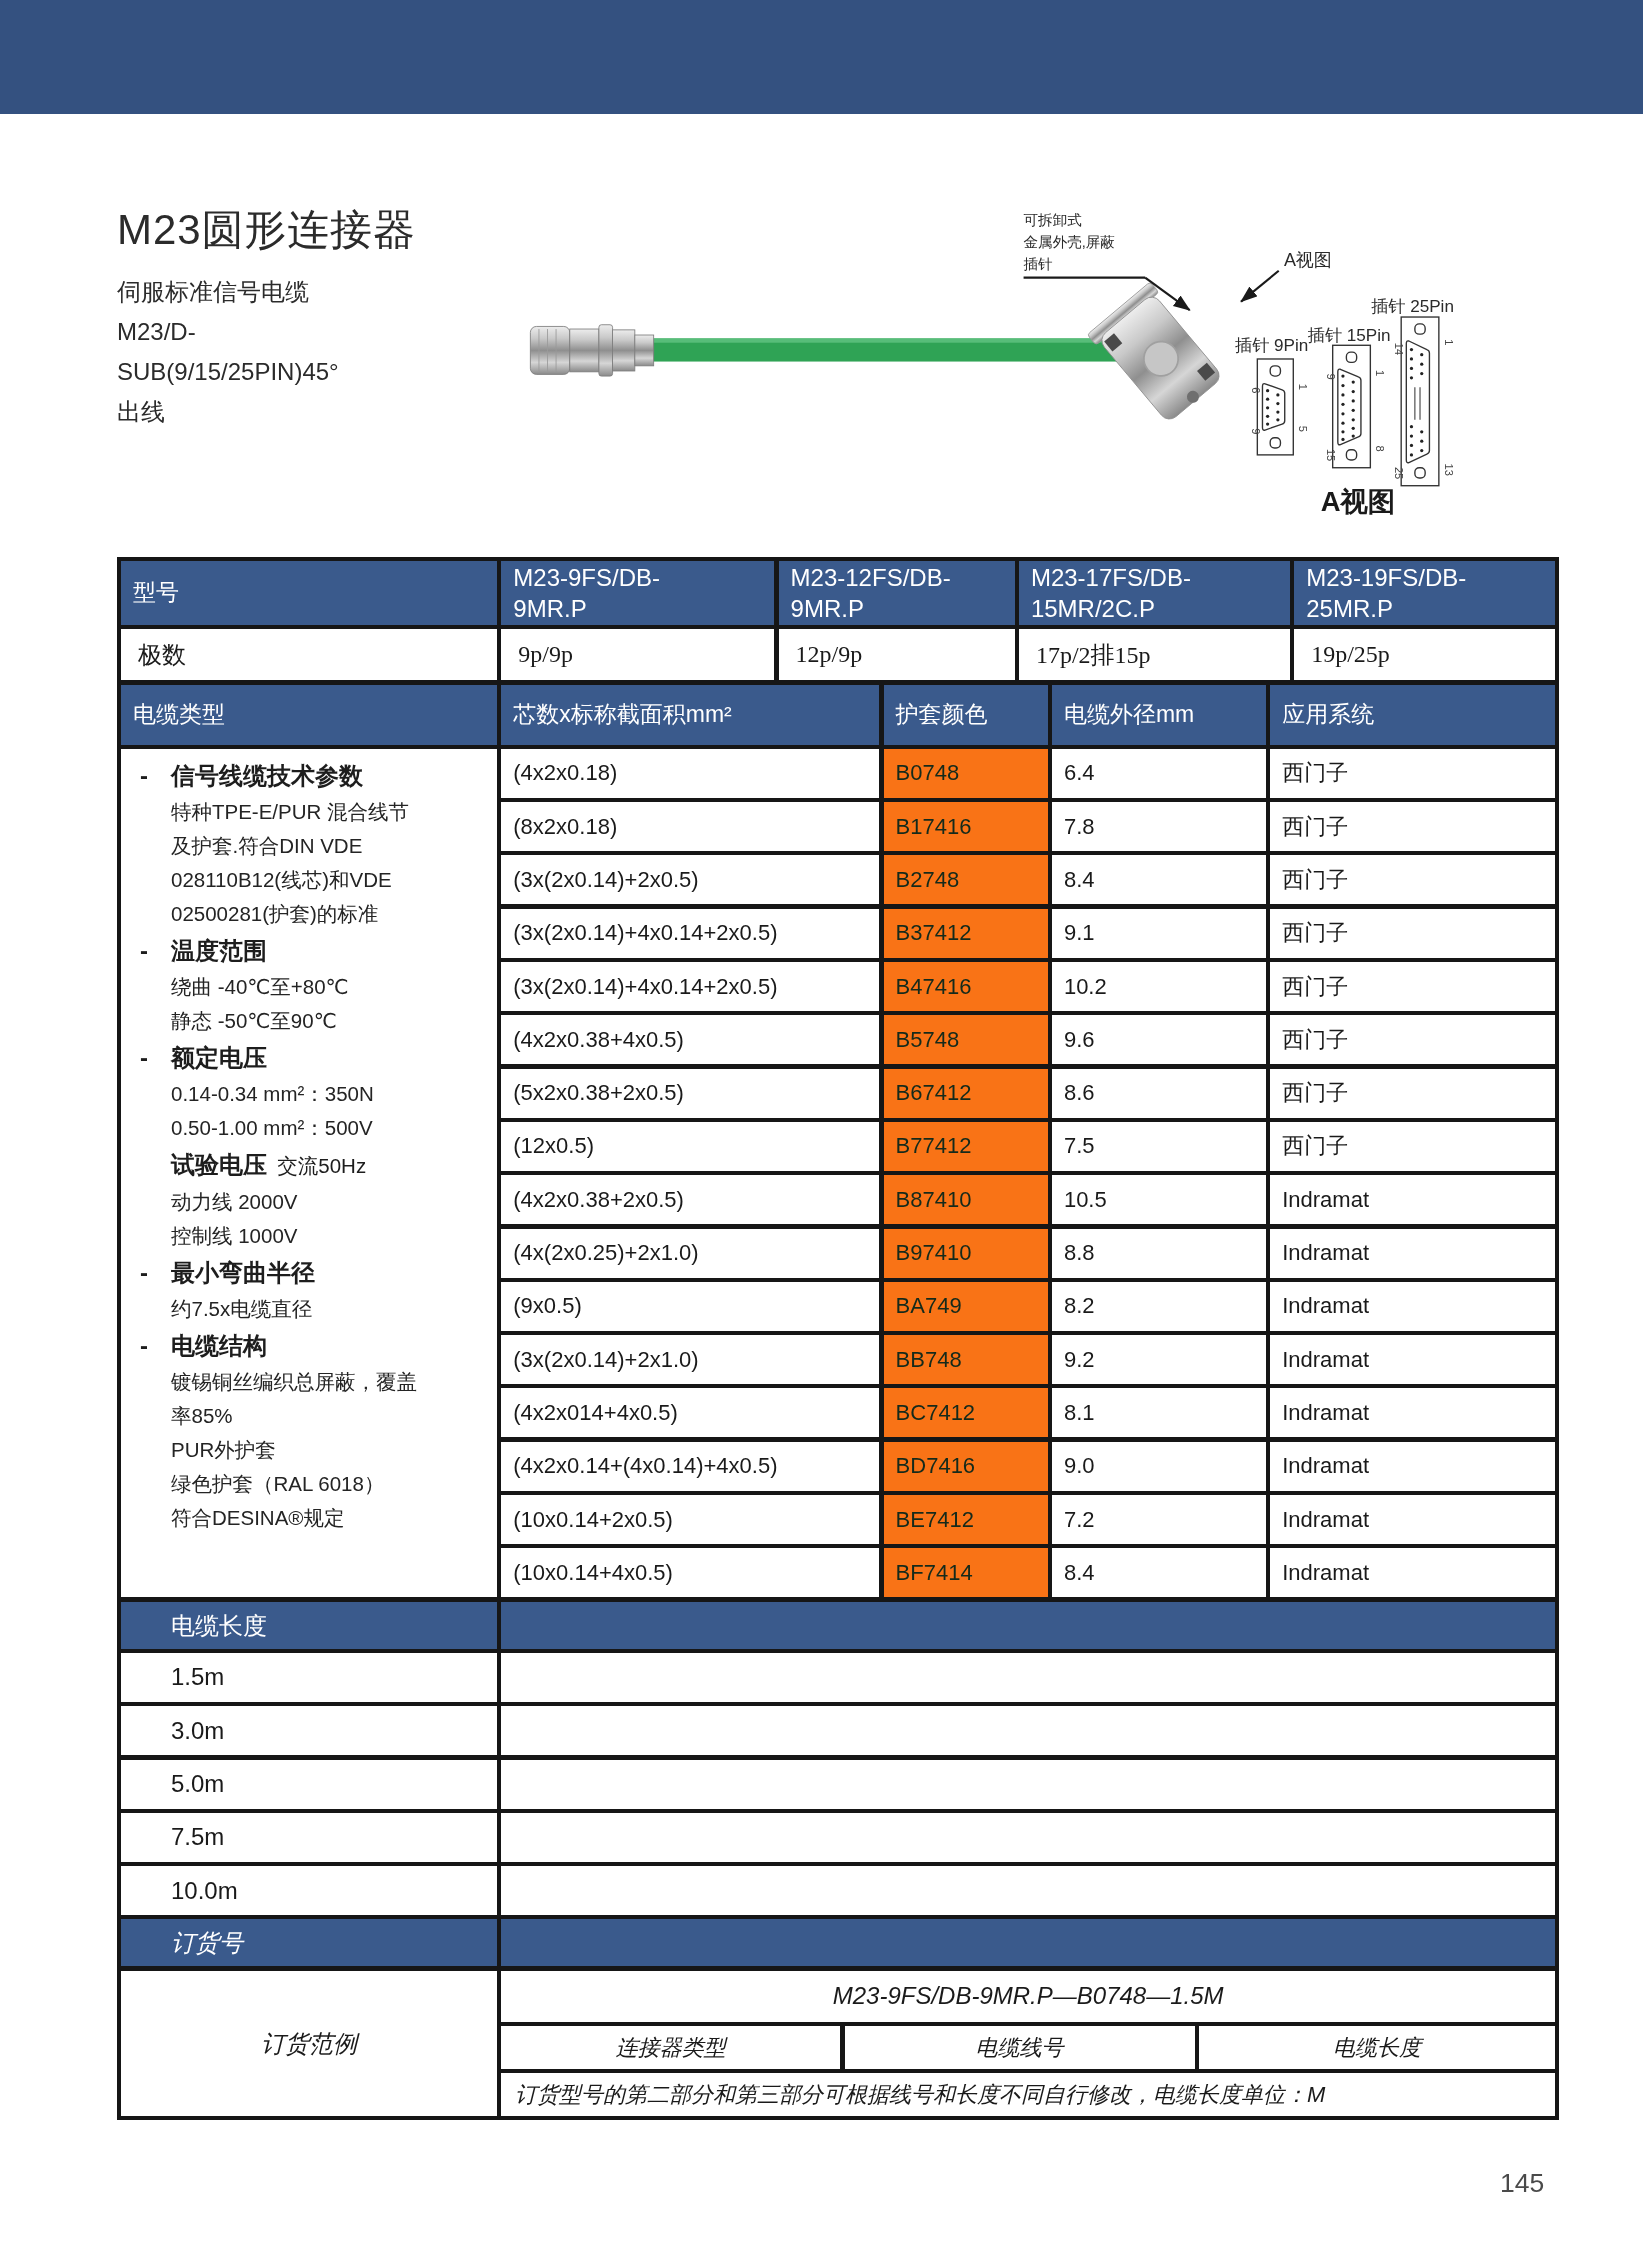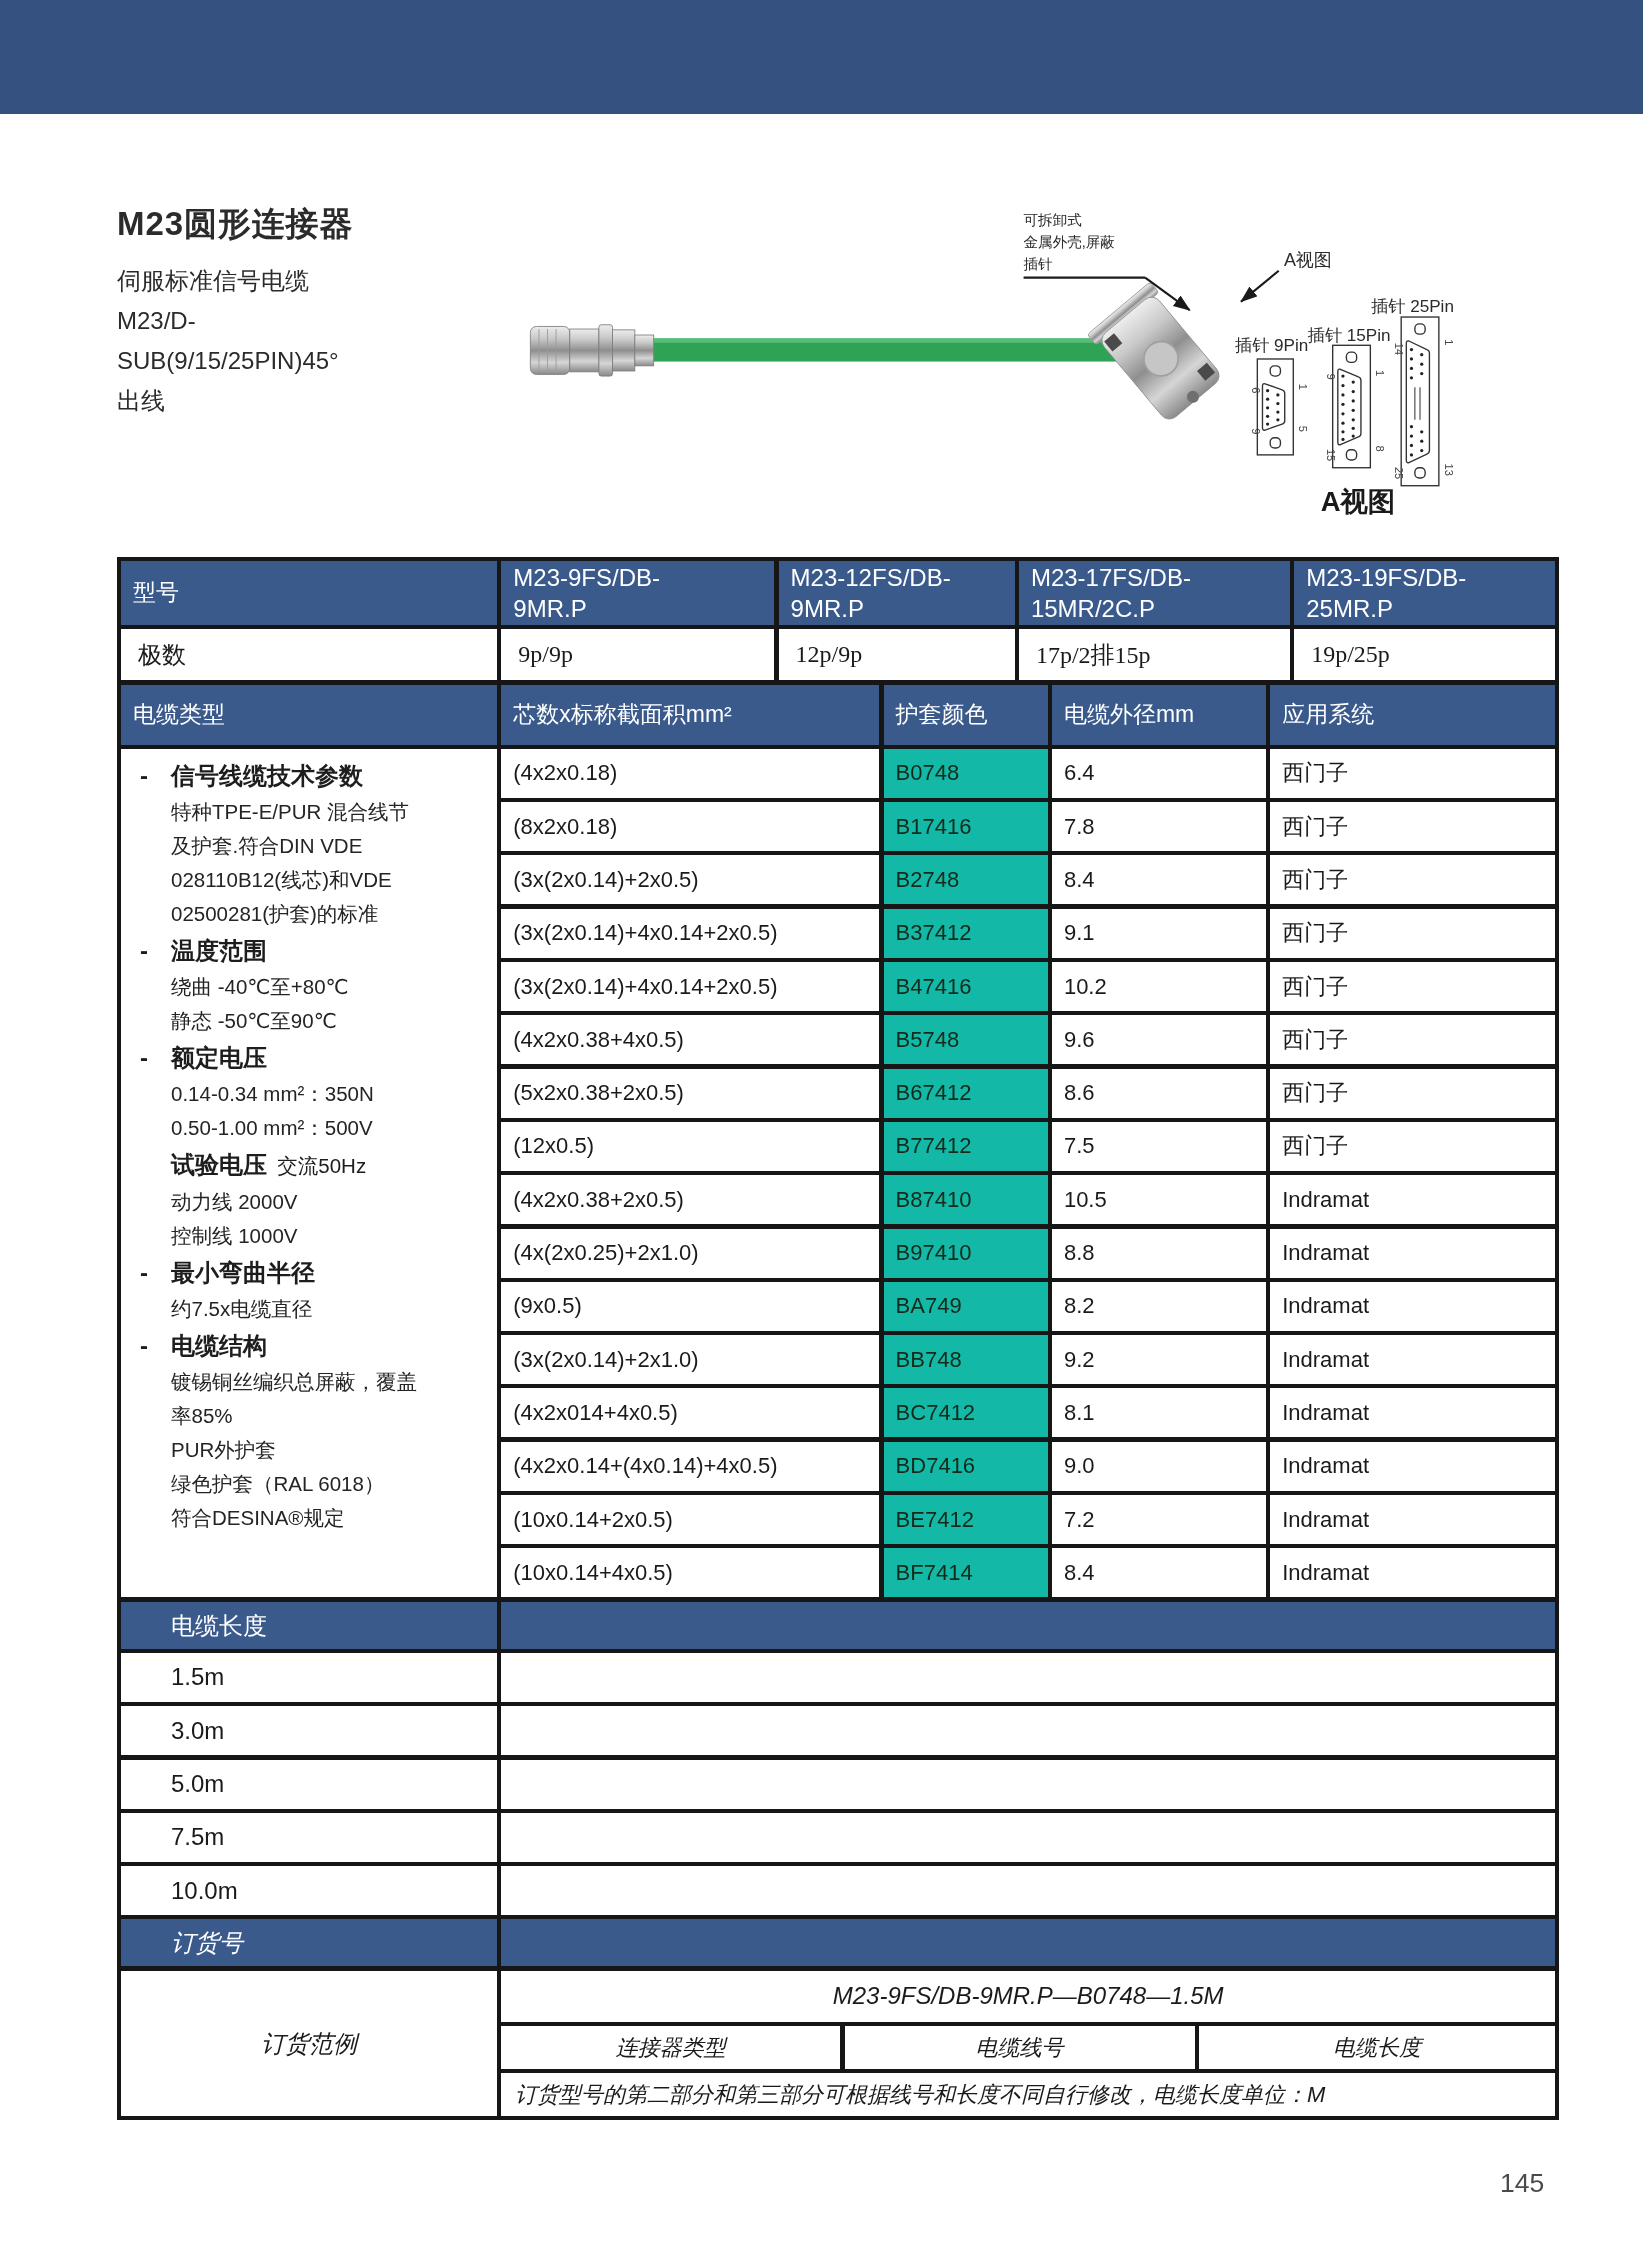--- a/index.html
+++ b/index.html
@@ -2,42 +2,42 @@
 <html style="font-size:13.7px"><head>
 <meta charset="utf-8">
 <style>
   html,body{margin:0;padding:0;background:#ffffff;}
   .page{position:relative;width:1644px;height:2261px;background:#ffffff;overflow:hidden;
         font-family:"Liberation Sans","DejaVu Sans",sans-serif;color:#1a1a1a;}
   .banner{position:absolute;left:0;top:0;width:1644px;height:114px;background:#345180;}
 
   
   .title-block{position:absolute;left:117px;top:202px;width:394px;}
-  .page-title{font-size:33px;font-weight:700;color:#2b2b2b;letter-spacing:0.9px;}
+  .page-title{font-size:42px;font-weight:400;color:#2b2b2b;letter-spacing:0.9px;}
   .subtitle{margin-top:13.7px;}
   .subtitle div{font-size:24px;line-height:40px;color:#2b2b2b;}
 
   
   .figure-svg{position:absolute;left:479px;top:120px;}
 
   
   .tbl{position:absolute;left:117px;top:557px;width:1434px;display:flex;flex-direction:column;
        gap:4.3px;background:#161616;border:4.3px solid #161616;}
   .grid{display:grid;gap:4.3px;background:#161616;}
   .g-model{grid-template-columns:376px 273px 236px 271px auto;grid-template-rows:64px 51px;}
   .g-spech{grid-template-columns:376px 378px 164px 214px auto;grid-template-rows:60px;}
   .g-spec{grid-template-columns:376px 378px 164px 214px auto;grid-auto-rows:49px;}
   .g-len{grid-template-columns:376px auto;grid-template-rows:47px repeat(5,49px);}
   .g-ord{grid-template-columns:376px 339px 350px auto;grid-template-rows:47px 51px 43px 43px;font-style:italic;}
 
   .cell{display:flex;align-items:center;background:#ffffff;font-size:22px;padding:0 12px;color:#1a1a1a;}
   .th{background:#3A5A8C;color:#ffffff;font-size:23px;line-height:1.3;}
   .model-cell{font-size:24px;padding-right:51px;}
   .poles-cell{font-size:24px;padding-left:17px;font-family:Liberation Serif, serif;}
-  .green{background:#14b8a6;color:#142a1b;}
+  .green{background:#f97316;color:#142a1b;}
   .indent{padding-left:50px;font-size:24px;}
   .center{justify-content:center;text-align:right;}
 
   
   .tall{grid-row:1 / span 16;grid-column:1;display:block;padding:6.8px 5.1px 0 19px;}
   .ctl-line{display:flex;align-items:baseline;}
   .ctl-line .dash{width:31px;flex:none;font-weight:700;font-size:24px;}
   .ctl-line.h{font-size:24px;font-weight:700;line-height:39px;color:#1d1d1d;}
   .ctl-line.t{font-size:20.5px;line-height:34px;color:#242424;}
   .ctl-line .sfx{font-size:20.5px;font-weight:400;margin-left:10.3px;}

